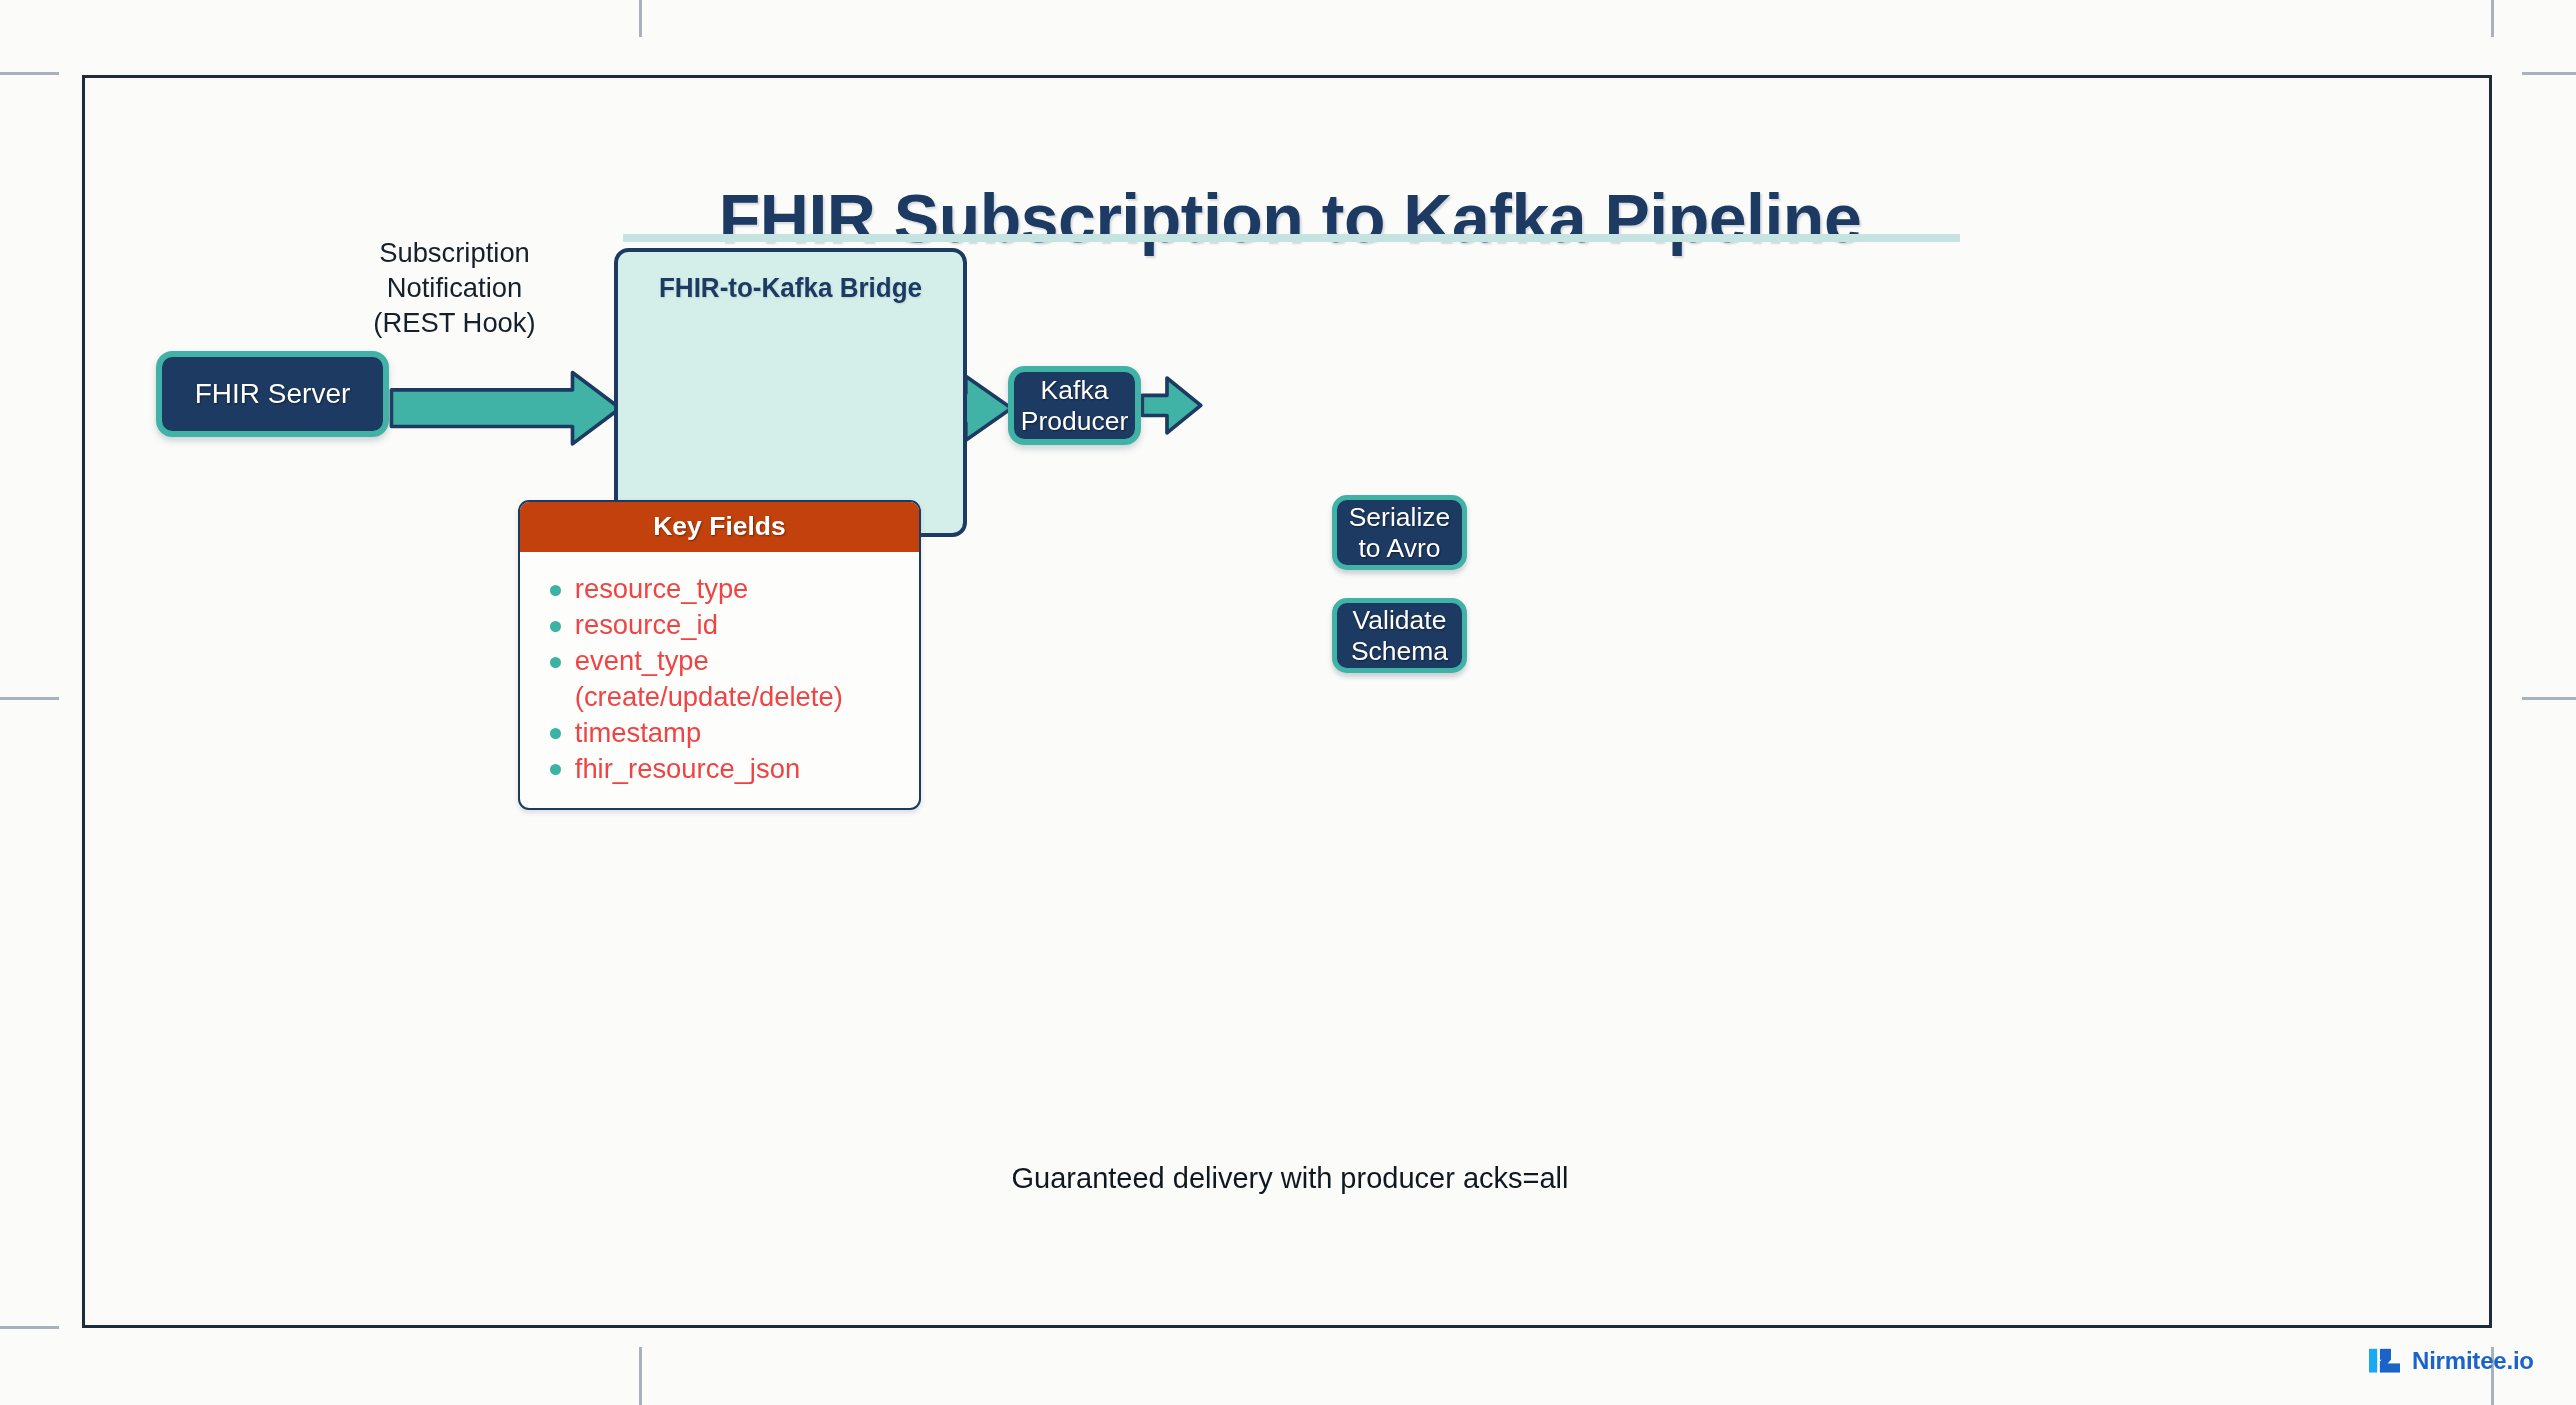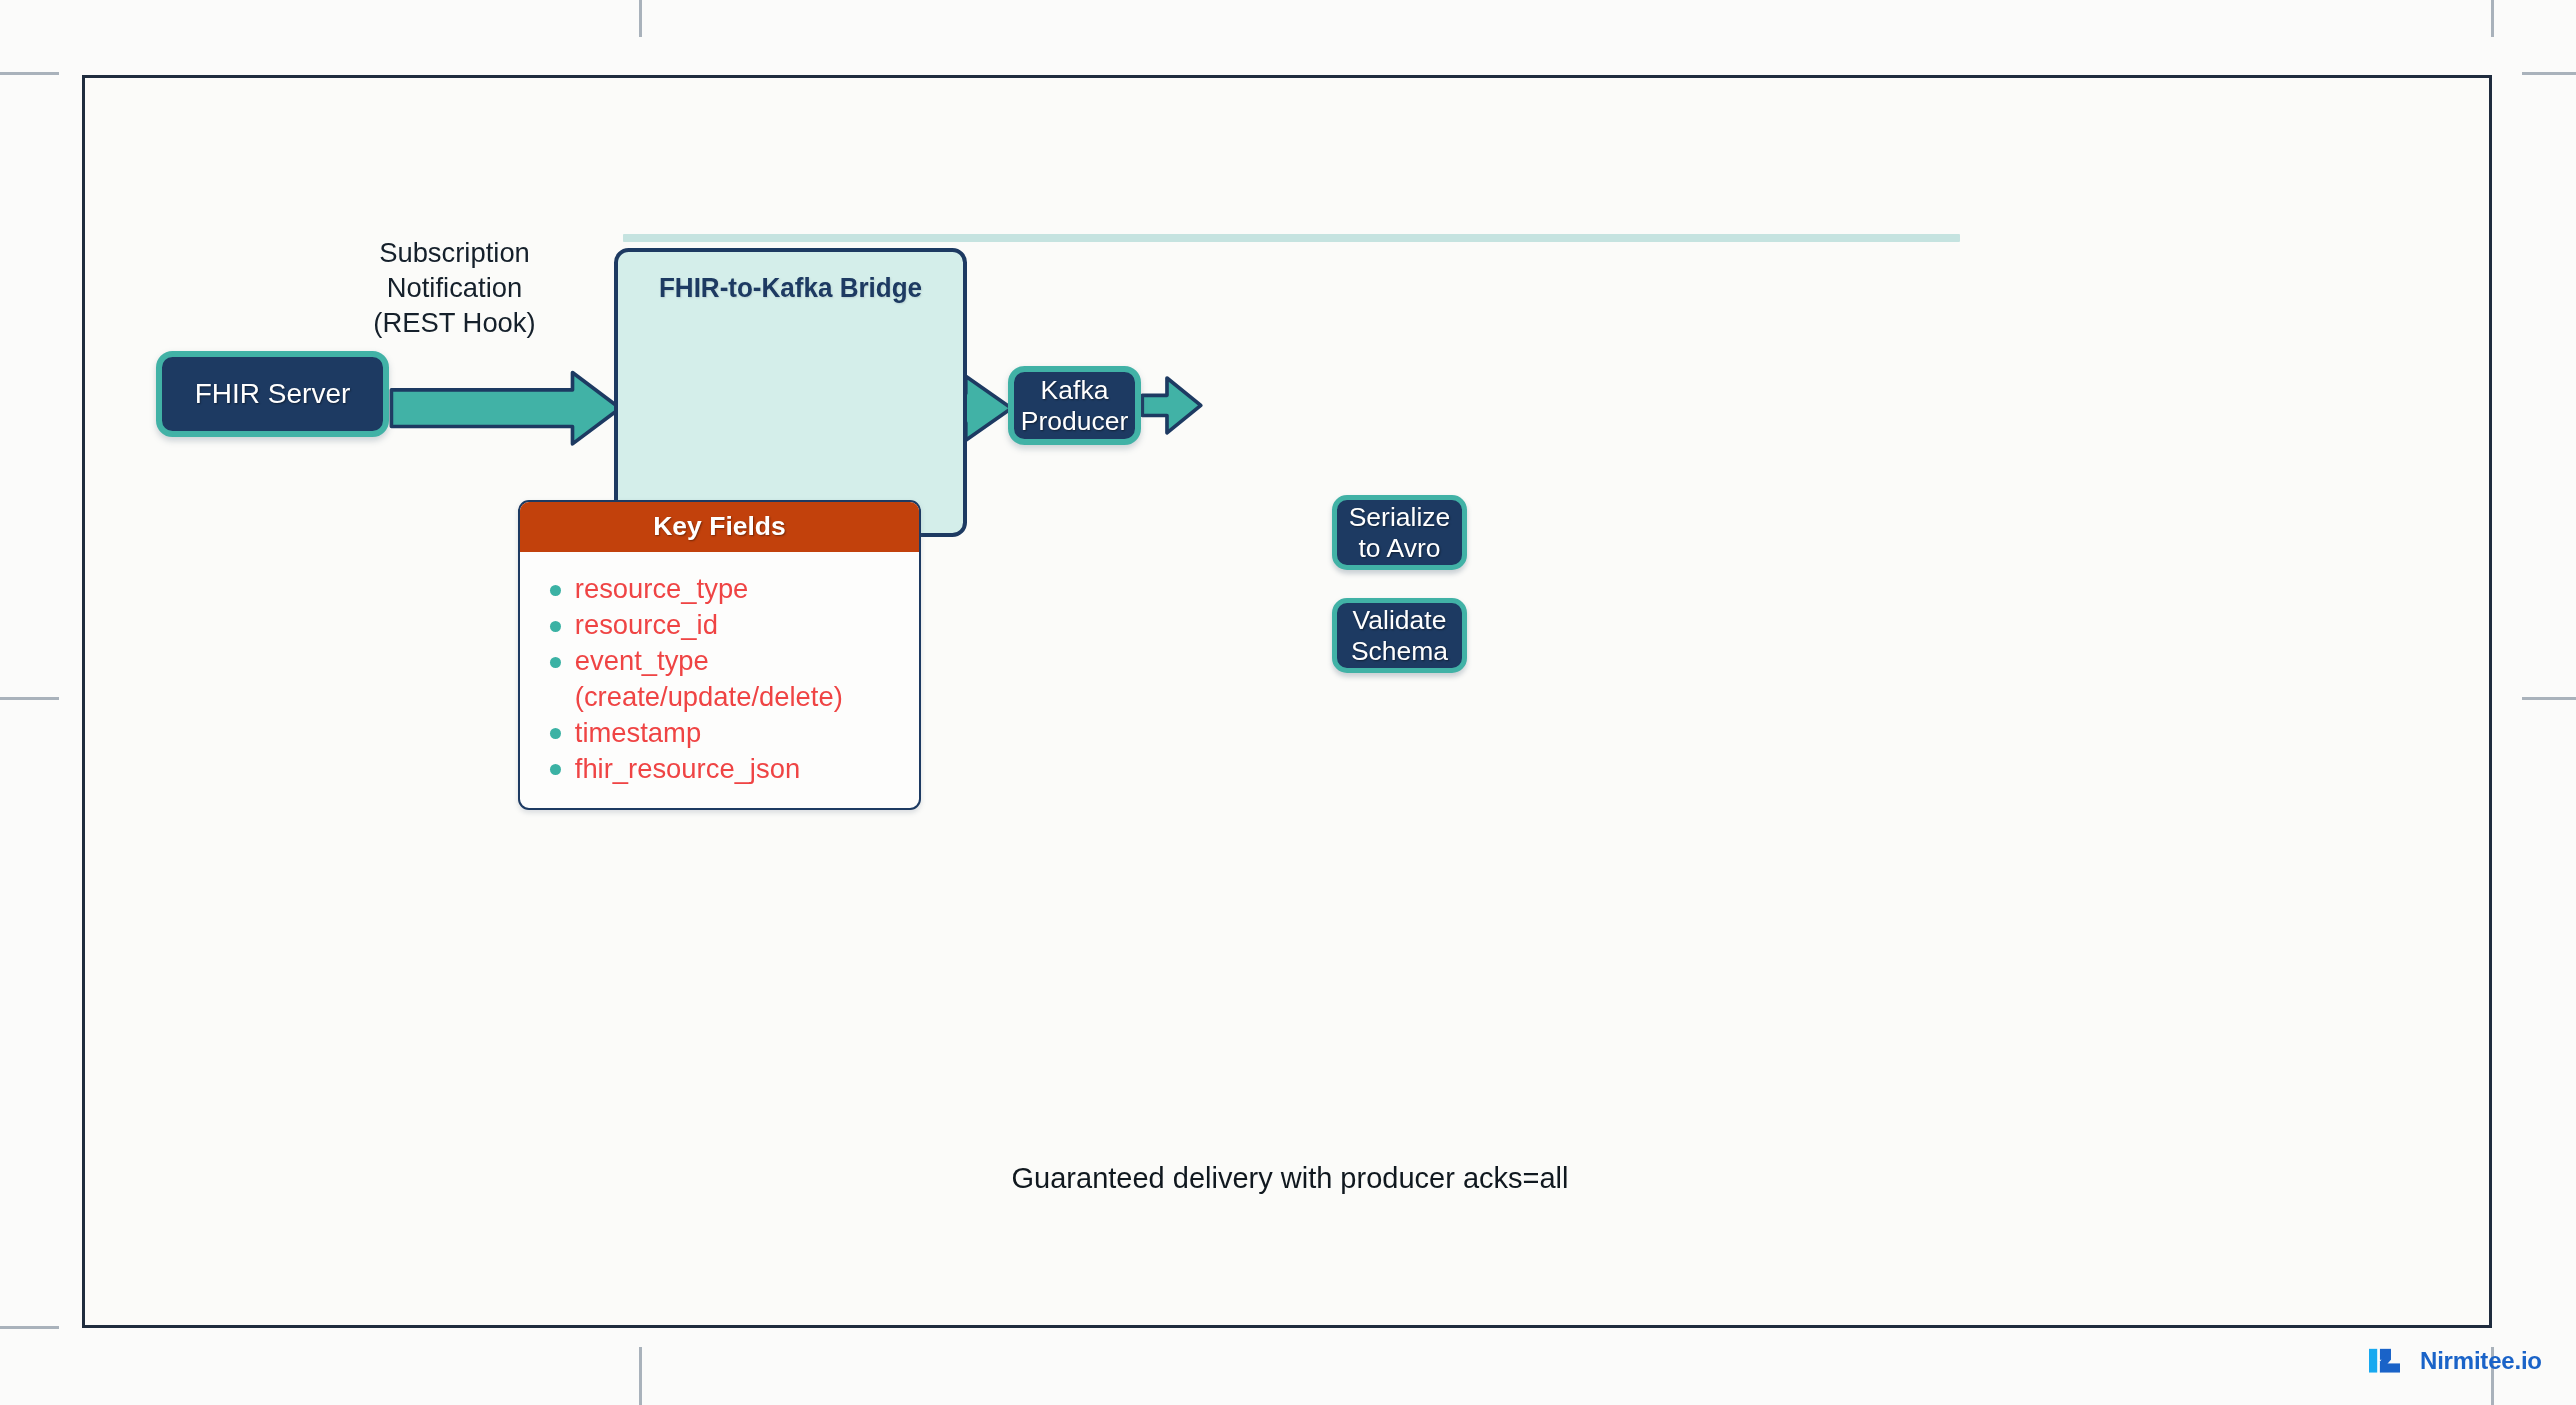--- a/index.html
+++ b/index.html
@@ -216,21 +216,21 @@
     color: #10181f;
   }
 
   
   #brand {
     position: absolute;
     left: 2369px;
     top: 1347px;
     display: flex;
     align-items: center;
-    gap: 20px;
+    gap: 12px;
   }
   #brand-mark { display: block; }
   #brand-name {
     font-size: 24px;
     font-weight: bold;
     color: #1a63c8;
     letter-spacing: -0.2px;
   }
 </style>
 </head>
@@ -241,20 +241,23 @@
 <div class="cropmark cm-v" style="left:2491px;top:0px;   height:37px;"></div>
 <div class="cropmark cm-h" style="left:2522px;top:72px;  width:54px;"></div>
 <div class="cropmark cm-h" style="left:0px;   top:697px; width:59px;"></div>
 <div class="cropmark cm-h" style="left:2522px;top:697px; width:54px;"></div>
 <div class="cropmark cm-h" style="left:0px;   top:1326px;width:59px;"></div>
 <div class="cropmark cm-v" style="left:639px; top:1347px;height:58px;"></div>
 <div class="cropmark cm-v" style="left:2491px;top:1347px;height:58px;"></div>
 
 <div id="frame">
 
+  <div id="title-wrap">
+    <span id="page-title">FHIR Subscription to Kafka Pipeline</span>
+  </div>
   <div id="title-underline"></div>
 
   <svg id="connectors" viewBox="0 0 2635 1370" width="2410" height="1253">
 
     <g>
       <path d="M 335 341 L 533 341 L 533 322 L 585 361 L 533 400 L 533 381 L 335 381 Z" fill="#41b2a6" stroke="#1d3a62" stroke-width="4" stroke-linejoin="round"></path>
     </g>
 
     <g>
       <path d="M 585 345

